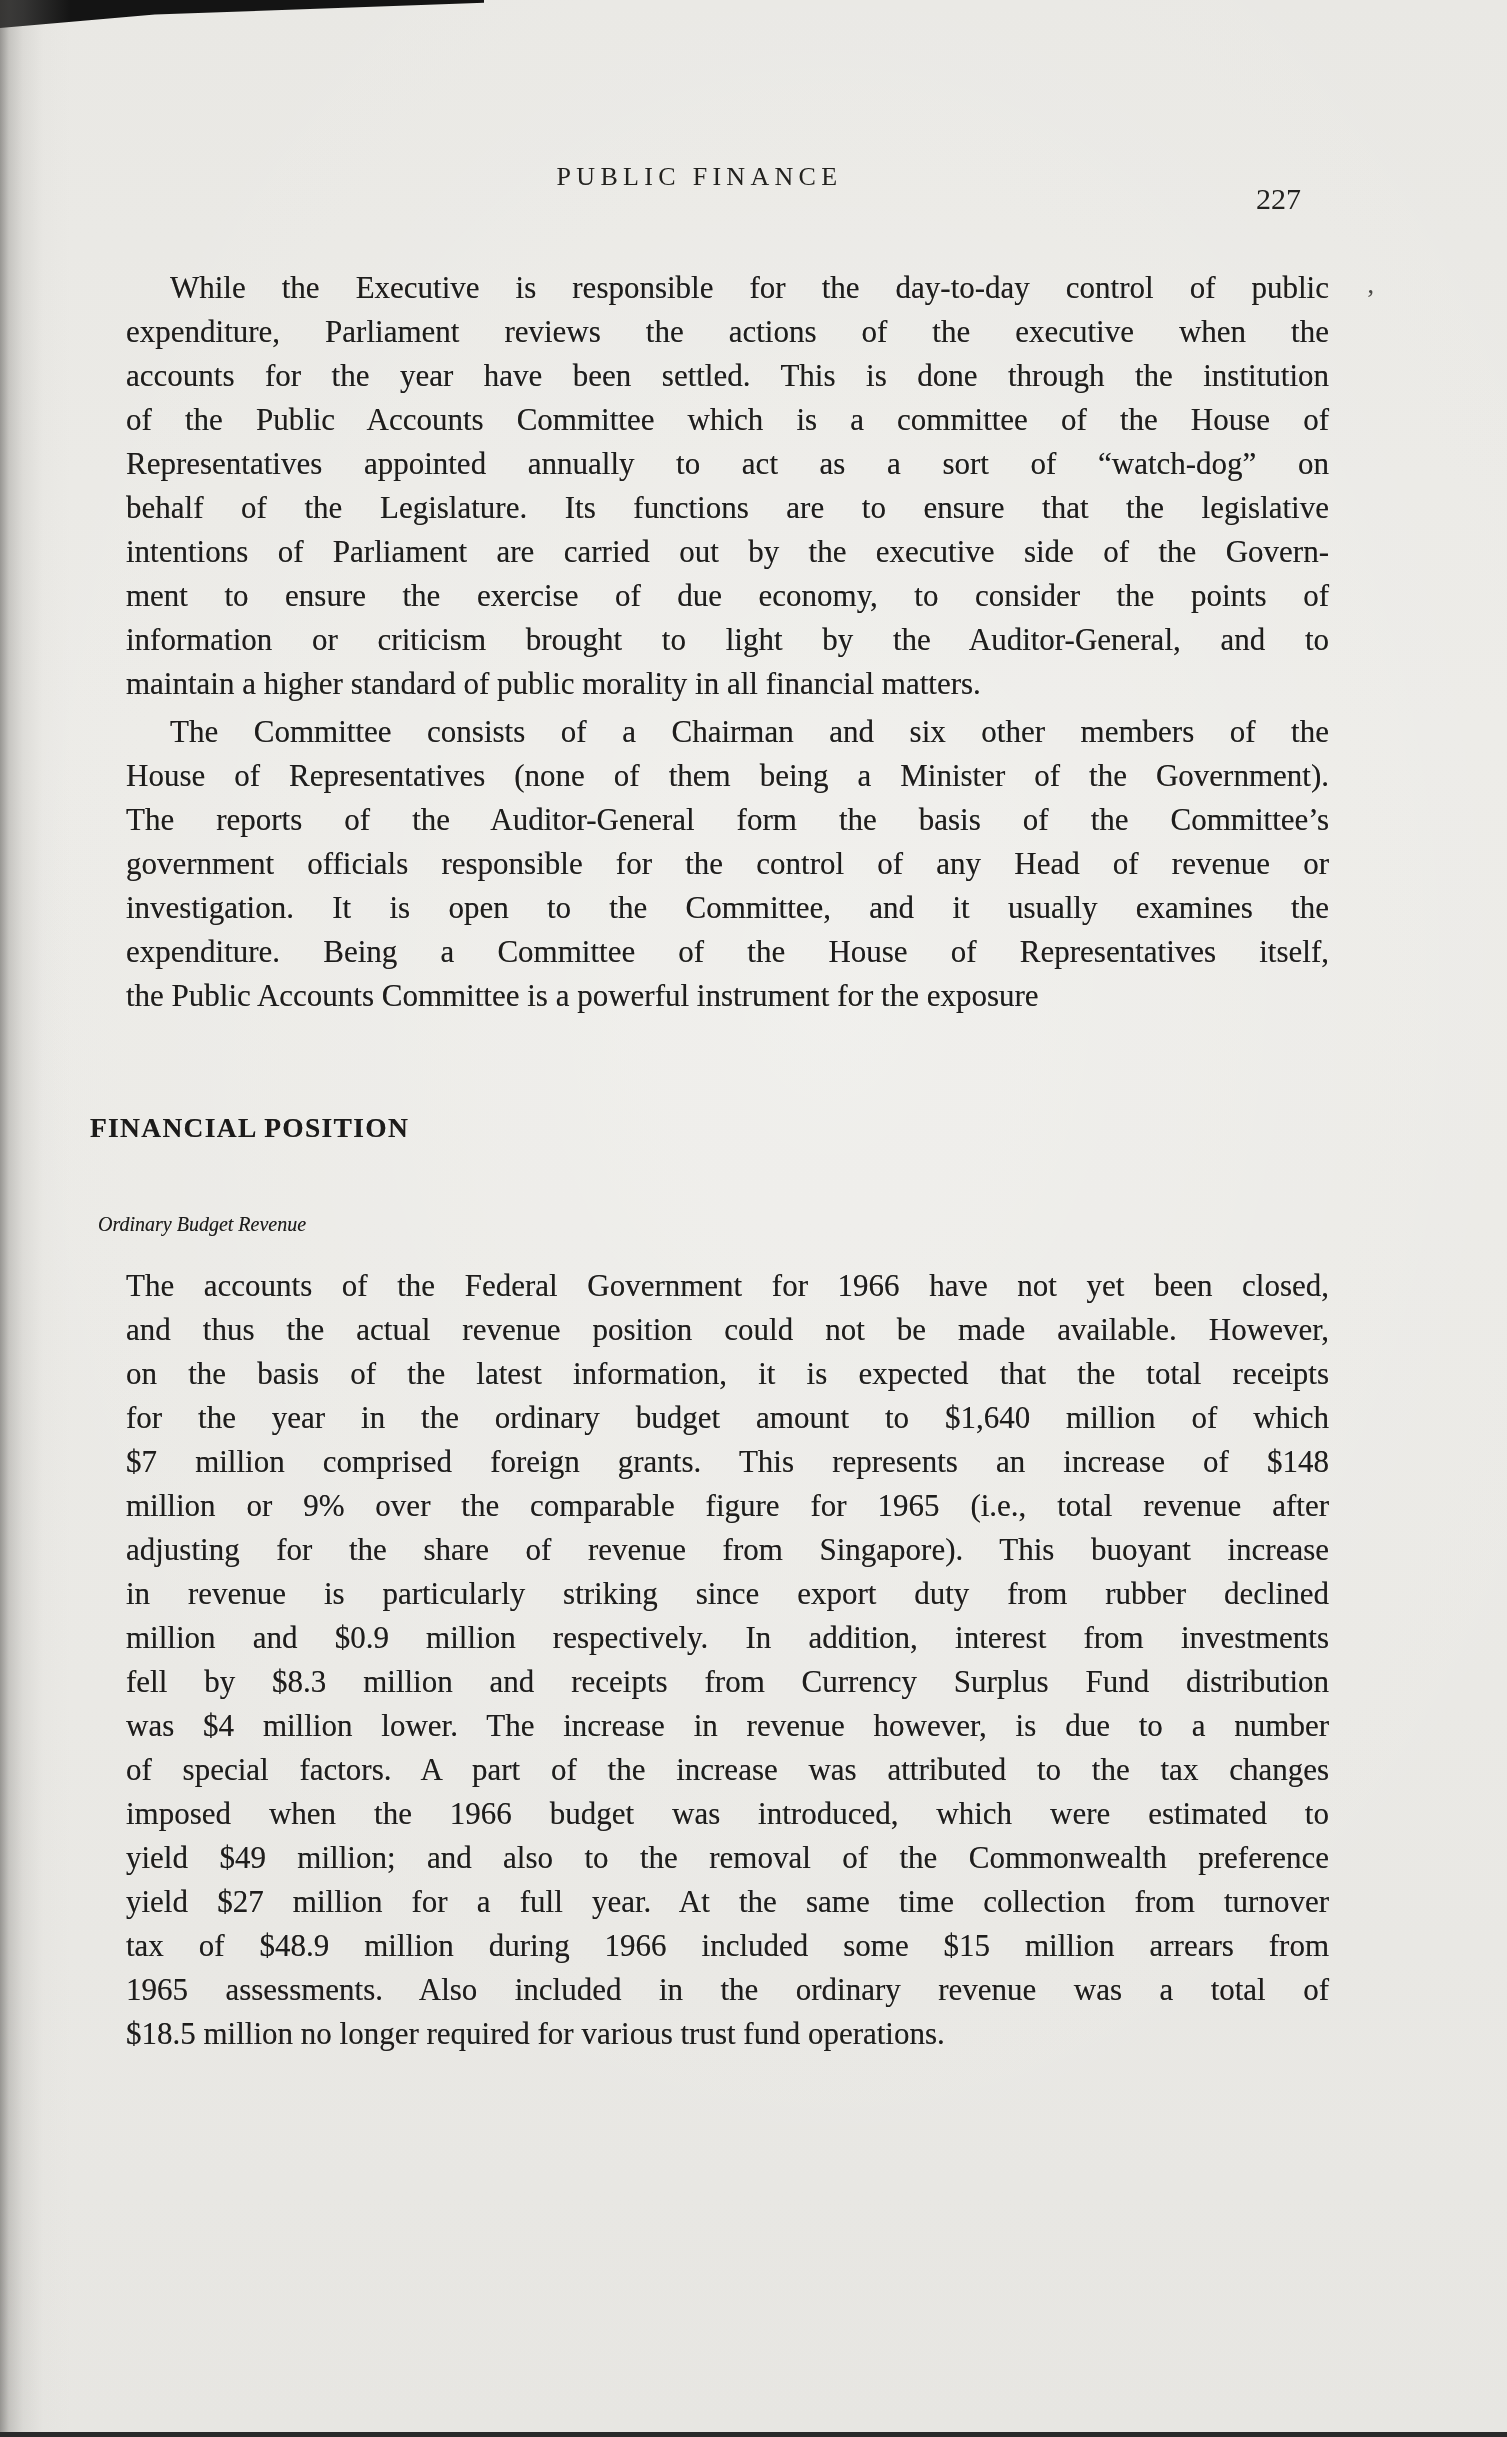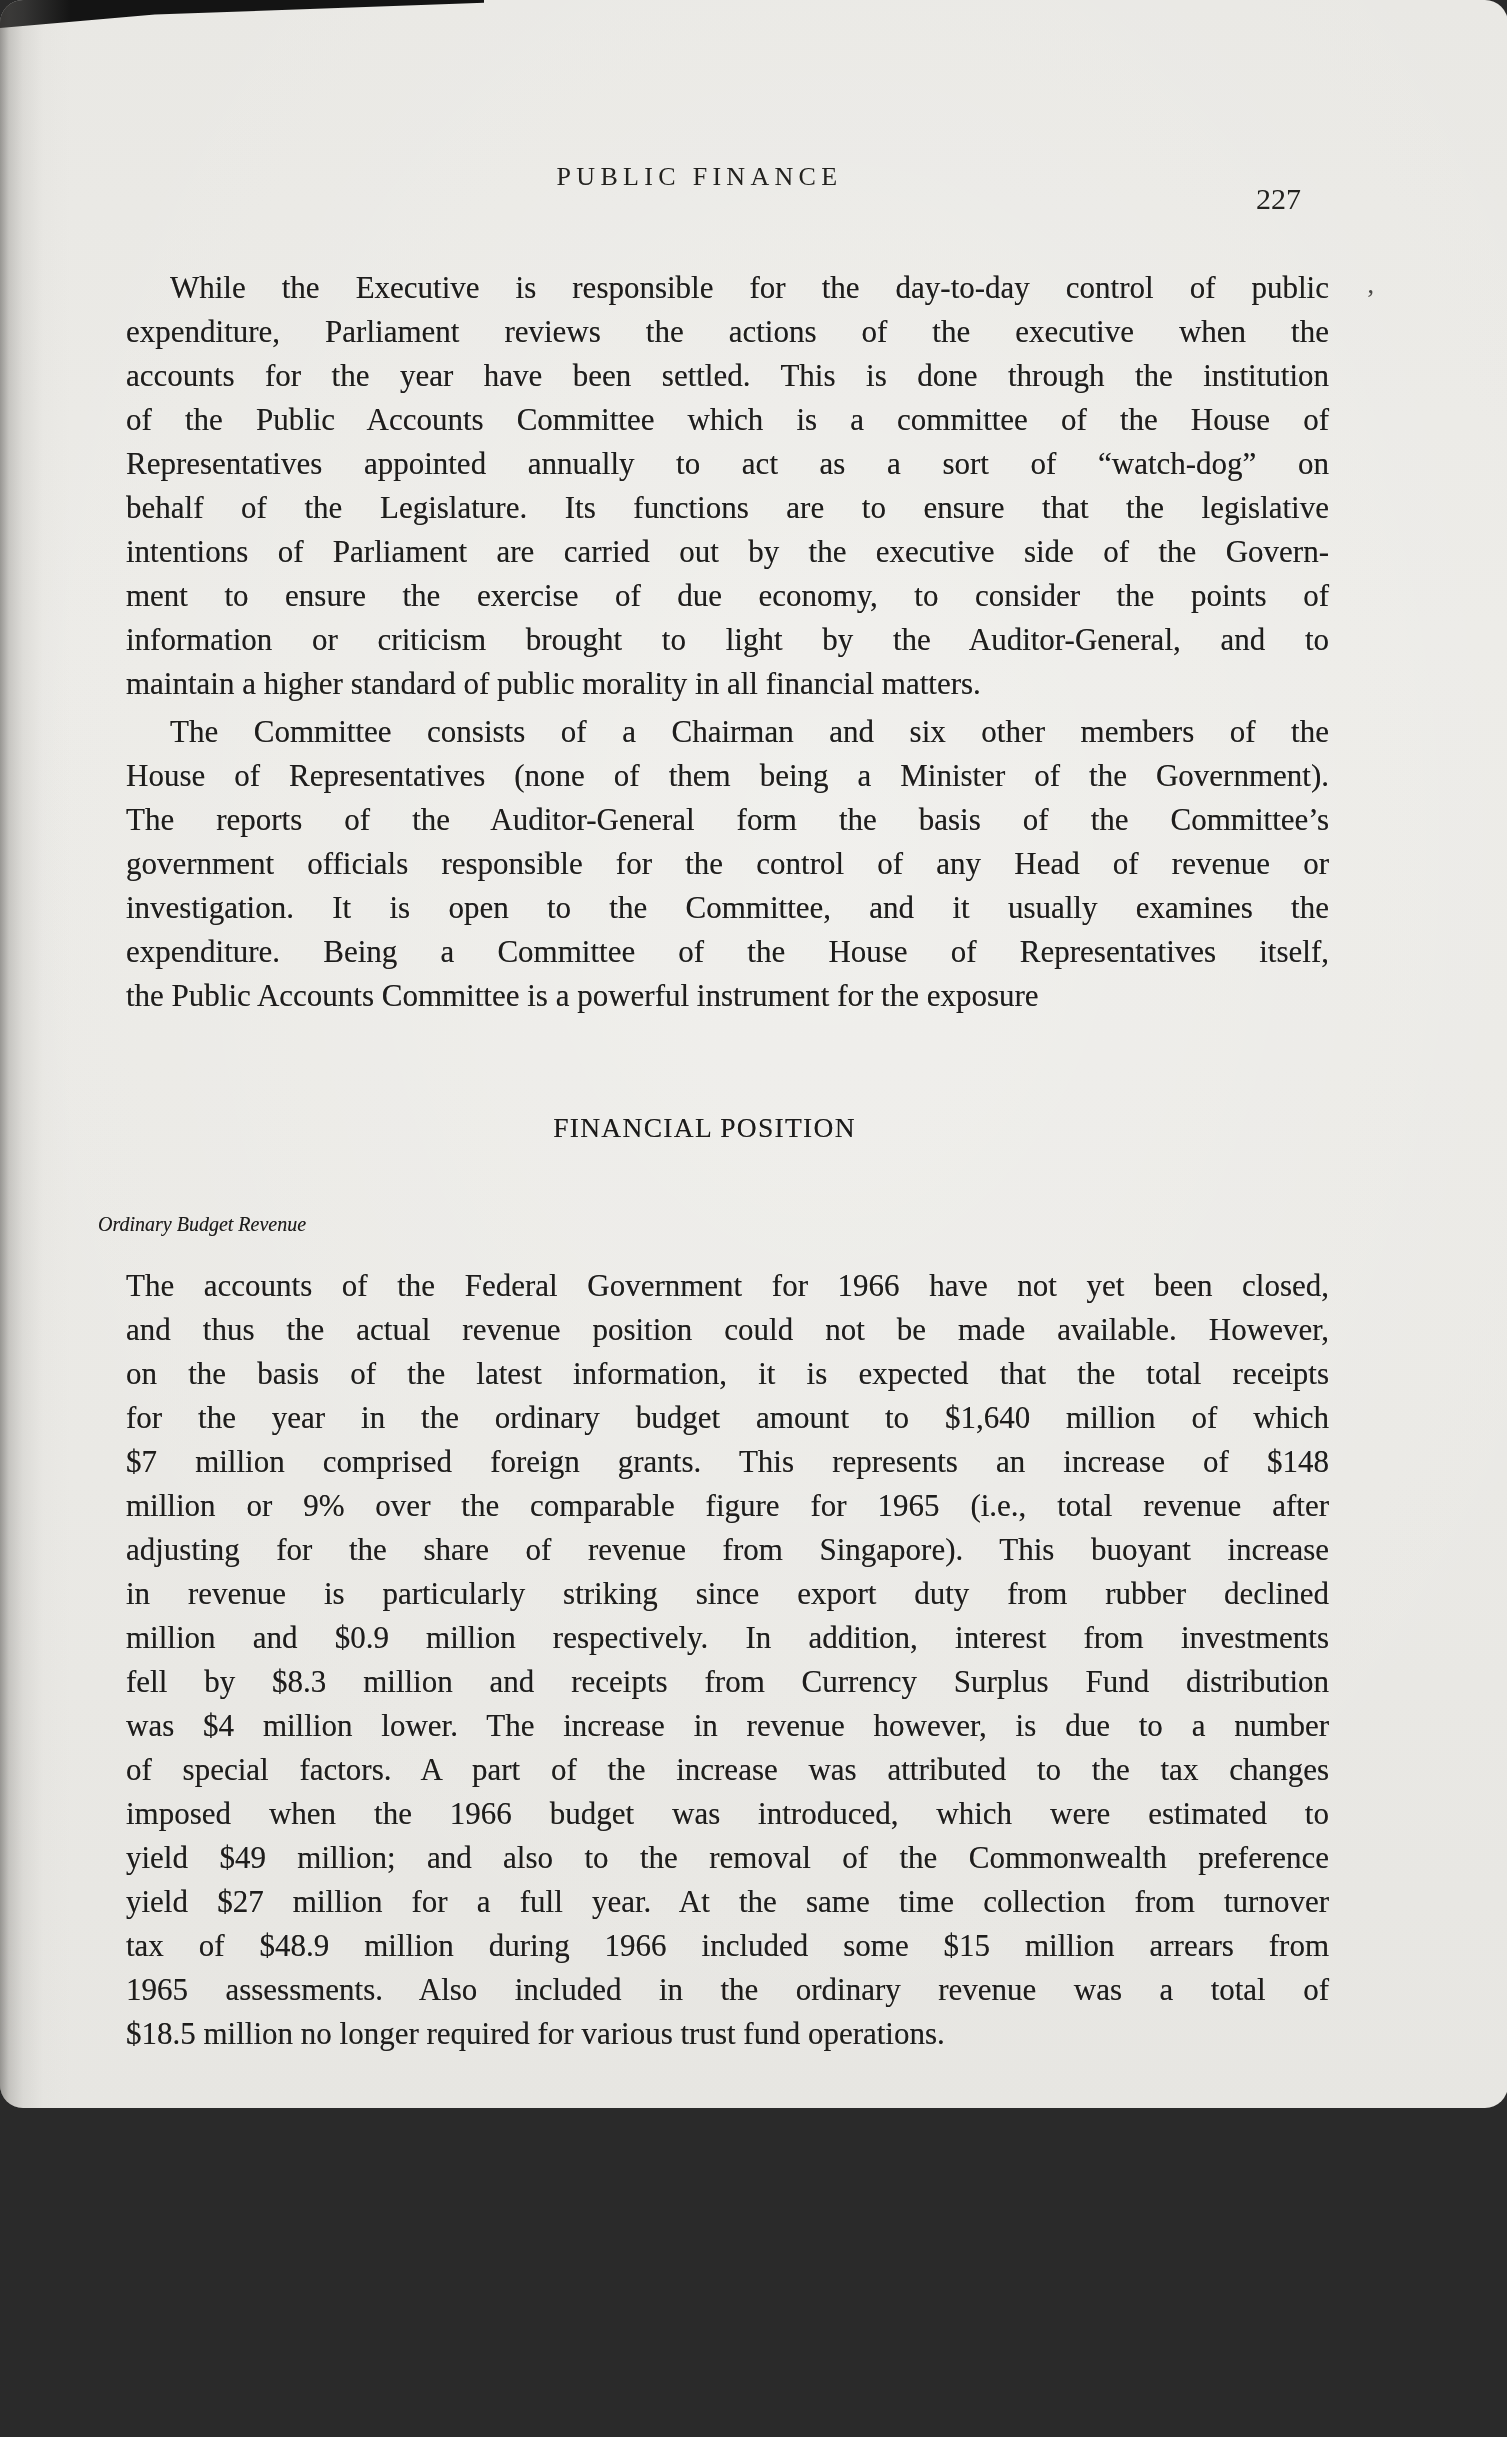--- a/index.html
+++ b/index.html
@@ -3,28 +3,27 @@
 <meta charset="utf-8">
 <style>
   html, body {
     margin: 0;
     padding: 0;
     background: #2a2a2a;
   }
   .page {
     position: relative;
     width: 1508px;
-    height: 2108px;
+    height: 2432px;
     background:
       radial-gradient(ellipse 1243px 1776px at 55% 40%, rgba(255,255,255,0.25), rgba(255,255,255,0) 70%),
       linear-gradient(180deg, #e9e8e4 0%, #ecebe7 30%, #eae9e5 70%, #e7e6e2 100%);
     overflow: hidden;
     font-family: "Liberation Serif", "DejaVu Serif", serif;
     color: #1e1d1c;
-    border-radius: 23px;
   }
   
   .corner-wedge {
     position: absolute;
     top: 0;
     left: 0;
     width: 484px;
     height: 28px;
     background: #141414;
     clip-path: polygon(0 0, 100% 0, 100% 10%, 32% 52%, 0 100%);
@@ -94,25 +93,25 @@
   }
   .para.indent .line:first-child {
     padding-left: 44px;
   }
   .para-1 { top: 266px; }
   .para-2 { top: 710px; }
   .para-3 { top: 1264px; }
   .section-heading {
     position: absolute;
     top: 1112px;
-    left: 103px;
+    left: 90px;
     width: 1203px;
-    text-align: center;
+    text-align: left;
     font-size: 27.5px;
-    font-weight: 400;
+    font-weight: 700;
     letter-spacing: 1.3px;
     color: #1c1b1a;
     text-shadow: 0 0 0.5px rgba(28,27,26,0.55);
   }
   .section-subheading {
     position: absolute;
     top: 1213px;
     left: 98px;
     width: 1203px;
     font-style: italic;

